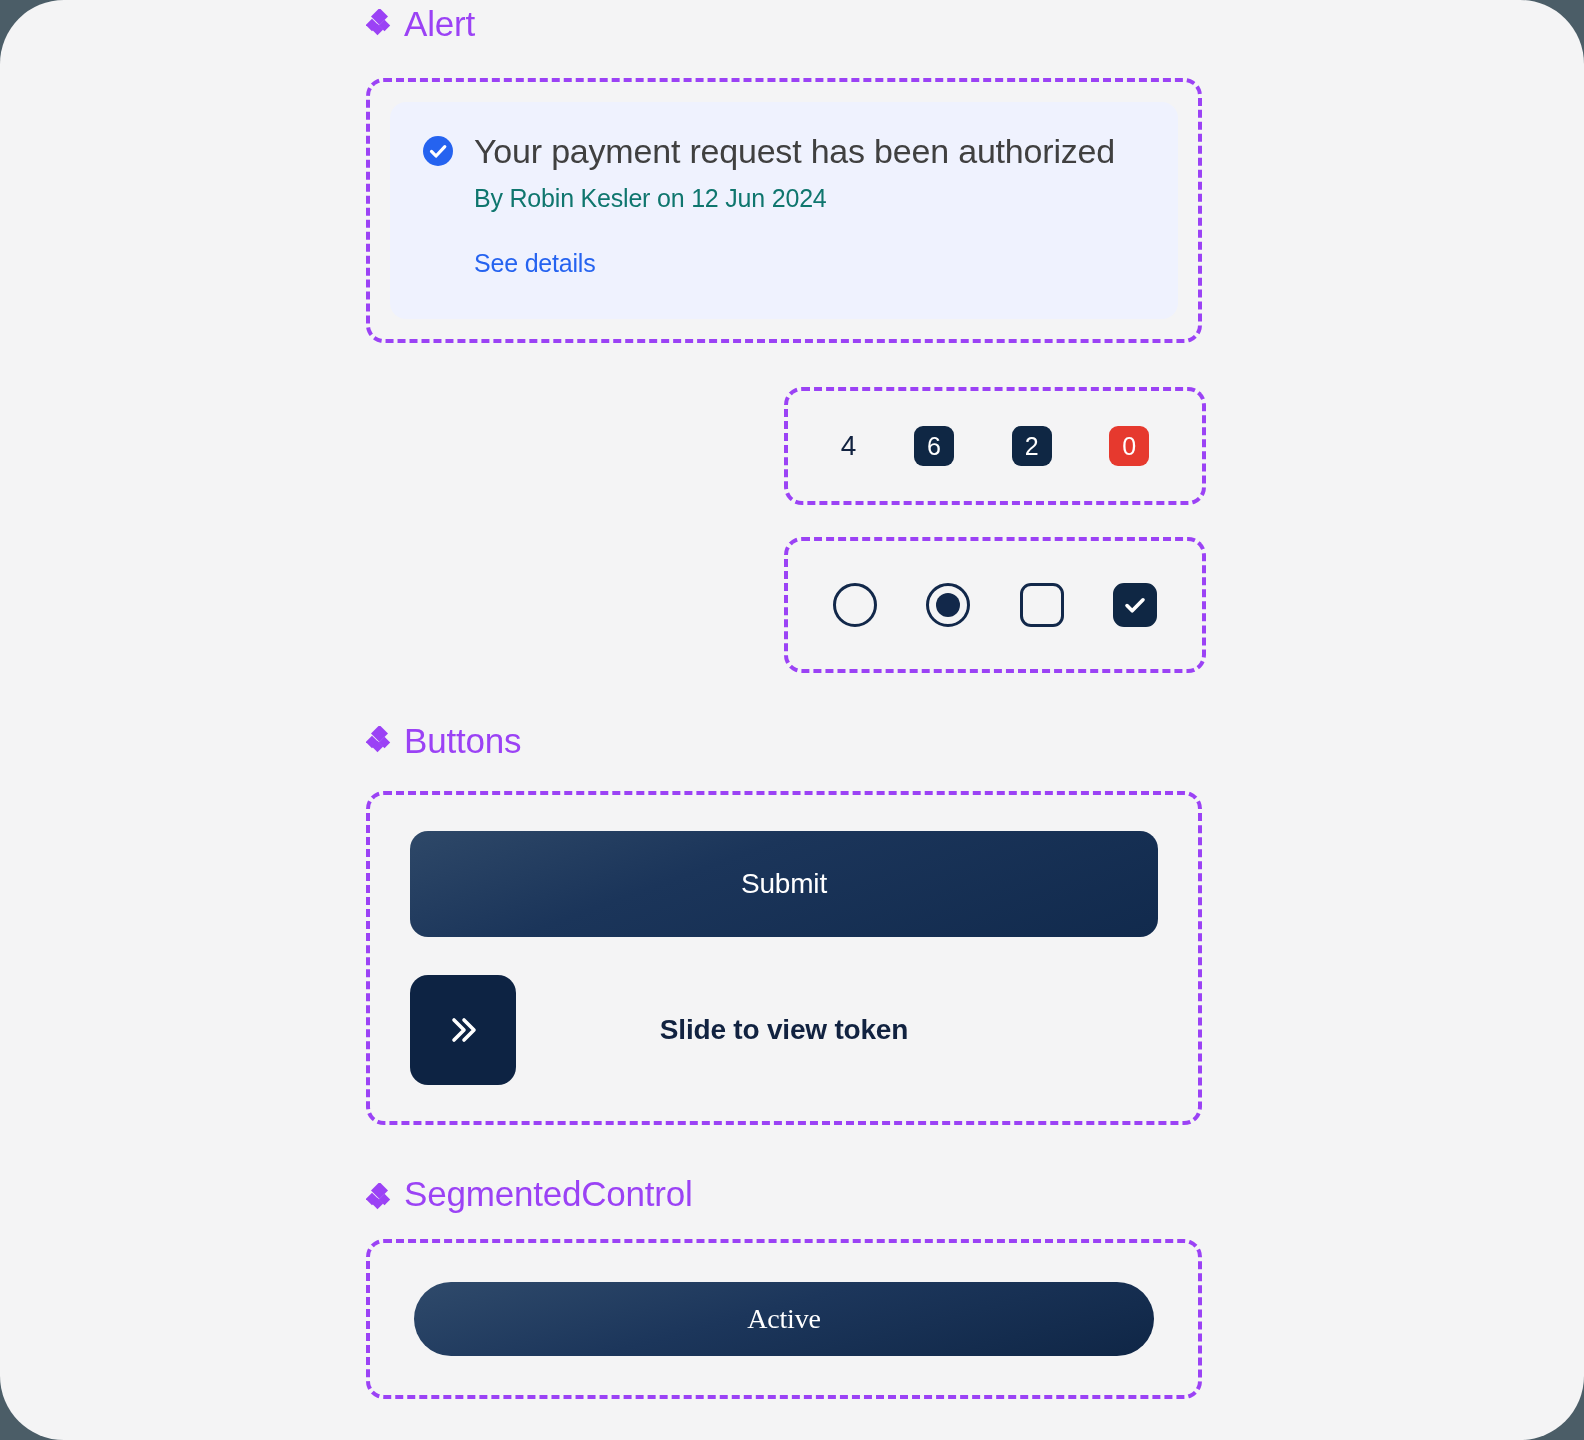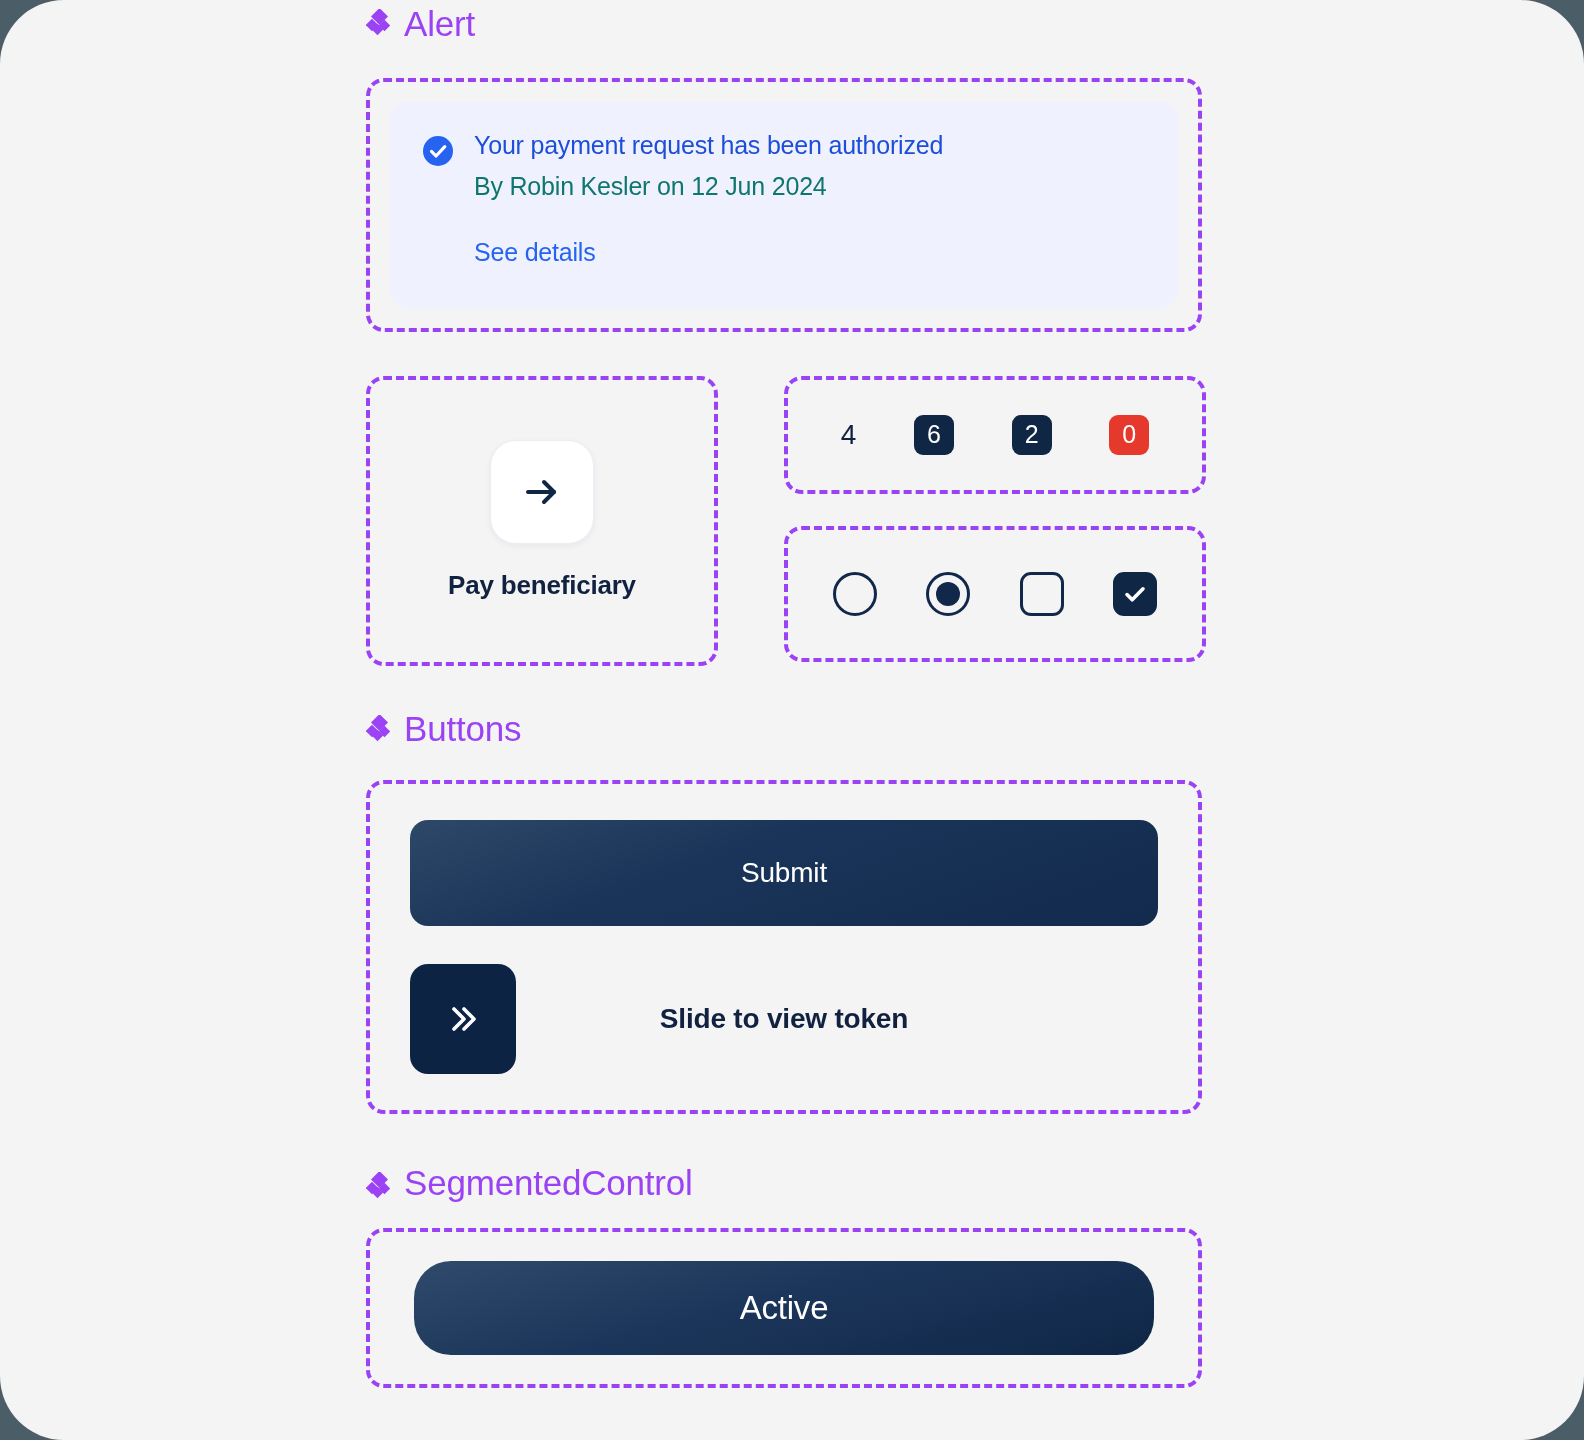--- a/index.html
+++ b/index.html
@@ -78,22 +78,22 @@
     gap: 20px;
   }
   .alert-check {
     flex: 0 0 32px;
     width: 32px;
     height: 32px;
     margin-top: 5px;
   }
   .alert-texts { display: block; }
   .alert-title {
-    font-size: 25px;
-    color: #1d4ed8;
+    font-size: 34px;
+    color: #404040;
     line-height: 1.25;
     letter-spacing: -0.2px;
   }
   .alert-sub {
     font-size: 25px;
     color: #0f766e;
     line-height: 1.25;
     letter-spacing: -0.2px;
     margin-top: 10px;
   }
@@ -279,29 +279,29 @@
   .seg-header { margin-top: 40px; align-items: flex-end; }
   .seg-wrap {
     margin-top: 28px;
     width: 836px;
     height: 160px;
     padding: 0 44px;
     display: flex;
     align-items: center;
   }
   .segment {
-    height: 94px;
+    height: 74px;
     min-width: 360px;
     flex: 1 1 0;
     border-radius: 37px;
     border: none;
     background: transparent;
     color: #112240;
-    font-size: 33px;
-    font-family: Liberation Sans, sans-serif;
+    font-size: 28px;
+    font-family: Liberation Serif, serif;
     letter-spacing: -0.2px;
     cursor: pointer;
     display: flex;
     align-items: center;
     justify-content: center;
   }
   .segment.active {
     background: linear-gradient(165deg, #2f4a6b 0%, #1c365b 45%, #0f2646 100%);
     color: #ffffff;
   }
@@ -333,31 +333,20 @@
             <div class="alert-title">Your payment request has been authorized</div>
             <div class="alert-sub">By Robin Kesler on 12 Jun 2024</div>
           </div>
         </div>
         <a class="alert-link">See details</a>
       </div>
     </div>
 
     <div class="mid-row">
 
-      <div class="tile-wrap dashed">
-        <div class="tile">
-          <div class="tile-square">
-            <svg width="46" height="46" viewBox="0 0 46 46">
-              <path d="M9 23 H35" stroke="#0f2744" stroke-width="4" stroke-linecap="round" fill="none"></path>
-              <path d="M25 13 L35 23 L25 33" stroke="#0f2744" stroke-width="4" stroke-linecap="round" stroke-linejoin="round" fill="none"></path>
-            </svg>
-          </div>
-          <div class="tile-label">Pay beneficiary</div>
-        </div>
-      </div>
 
       <div class="right-col">
 
         <div class="badges-wrap dashed">
           <span class="badge-plain">4</span>
           <span class="badge dark">6</span>
           <span class="badge dark">2</span>
           <span class="badge danger">0</span>
         </div>
 

